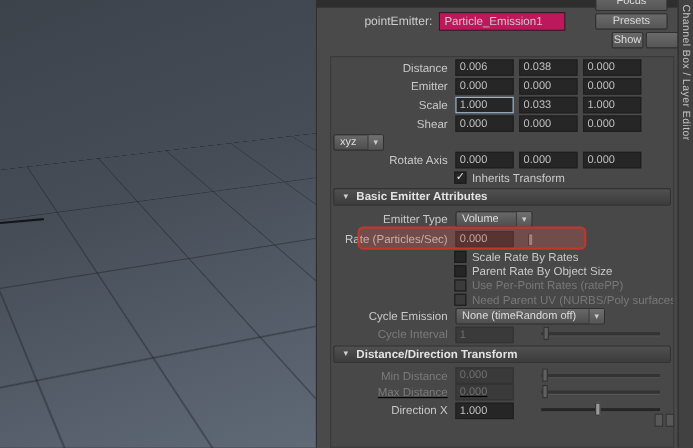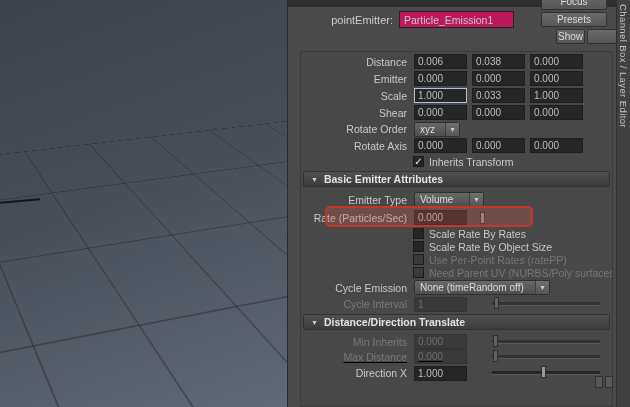--- a/index.html
+++ b/index.html
@@ -164,21 +164,20 @@
       <input class="fld" value="0.033" style="">
       <input class="fld" value="1.000" style="">
     </div>
     <div class="row">
       <div class="lbl">Shear</div>
       <input class="fld" value="0.000" style="">
       <input class="fld" value="0.000" style="">
       <input class="fld" value="0.000" style="">
     </div>
     <div class="row" style="height:16px;">
-      <div class="lbl">Rotate Order</div>
       <div class="dropdown dd-xyz">
         <span>xyz</span>
         <span class="dd-arrow">▾</span>
       </div>
     </div>
     <div class="row">
       <div class="lbl">Rotate Axis</div>
       <input class="fld" value="0.000" style="">
       <input class="fld" value="0.000" style="">
       <input class="fld" value="0.000" style="">
@@ -207,21 +206,21 @@
       <input class="fld" value="0.000" style="">
       <div class="mini-handle"></div>
     </div>
 
     <div class="cbrow">
       <span class="cb"></span>
       <span class="cblbl">Scale Rate By Rates</span>
     </div>
     <div class="cbrow">
       <span class="cb"></span>
-      <span class="cblbl">Scale Rate By Object Size</span>
+      <span class="cblbl">Parent Rate By Object Size</span>
     </div>
     <div class="cbrow">
       <span class="cb dis"></span>
       <span class="cblbl dis">Use Per-Point Rates (ratePP)</span>
     </div>
     <div class="cbrow">
       <span class="cb dis"></span>
       <span class="cblbl dis">Need Parent UV (NURBS/Poly surfaces only)</span>
     </div>
 
@@ -236,25 +235,25 @@
     <div class="row" style="height:16px;">
       <div class="lbl dis">Cycle Interval</div>
       <input class="fld dis" value="1" style="">
       <div class="slider dis">
         <div class="handle" style="left:2%;"></div>
       </div>
     </div>
 
     <div class="sec-hdr">
       <span class="tri">▼</span>
-      <span>Distance/Direction Translate</span>
+      <span>Distance/Direction Transform</span>
     </div>
 
     <div class="row" style="height:15px;">
-      <div class="lbl dis">Min Inherits</div>
+      <div class="lbl dis">Min Distance</div>
       <input class="fld dis" value="0.000" style="">
       <div class="slider dis">
         <div class="handle" style="left:1%;"></div>
       </div>
     </div>
     <div class="row" style="height:15px;text-decoration:underline;">
       <div class="lbl dis">Max Distance</div>
       <input class="fld dis" value="0.000" style="">
       <div class="slider dis">
         <div class="handle" style="left:1%;"></div>

